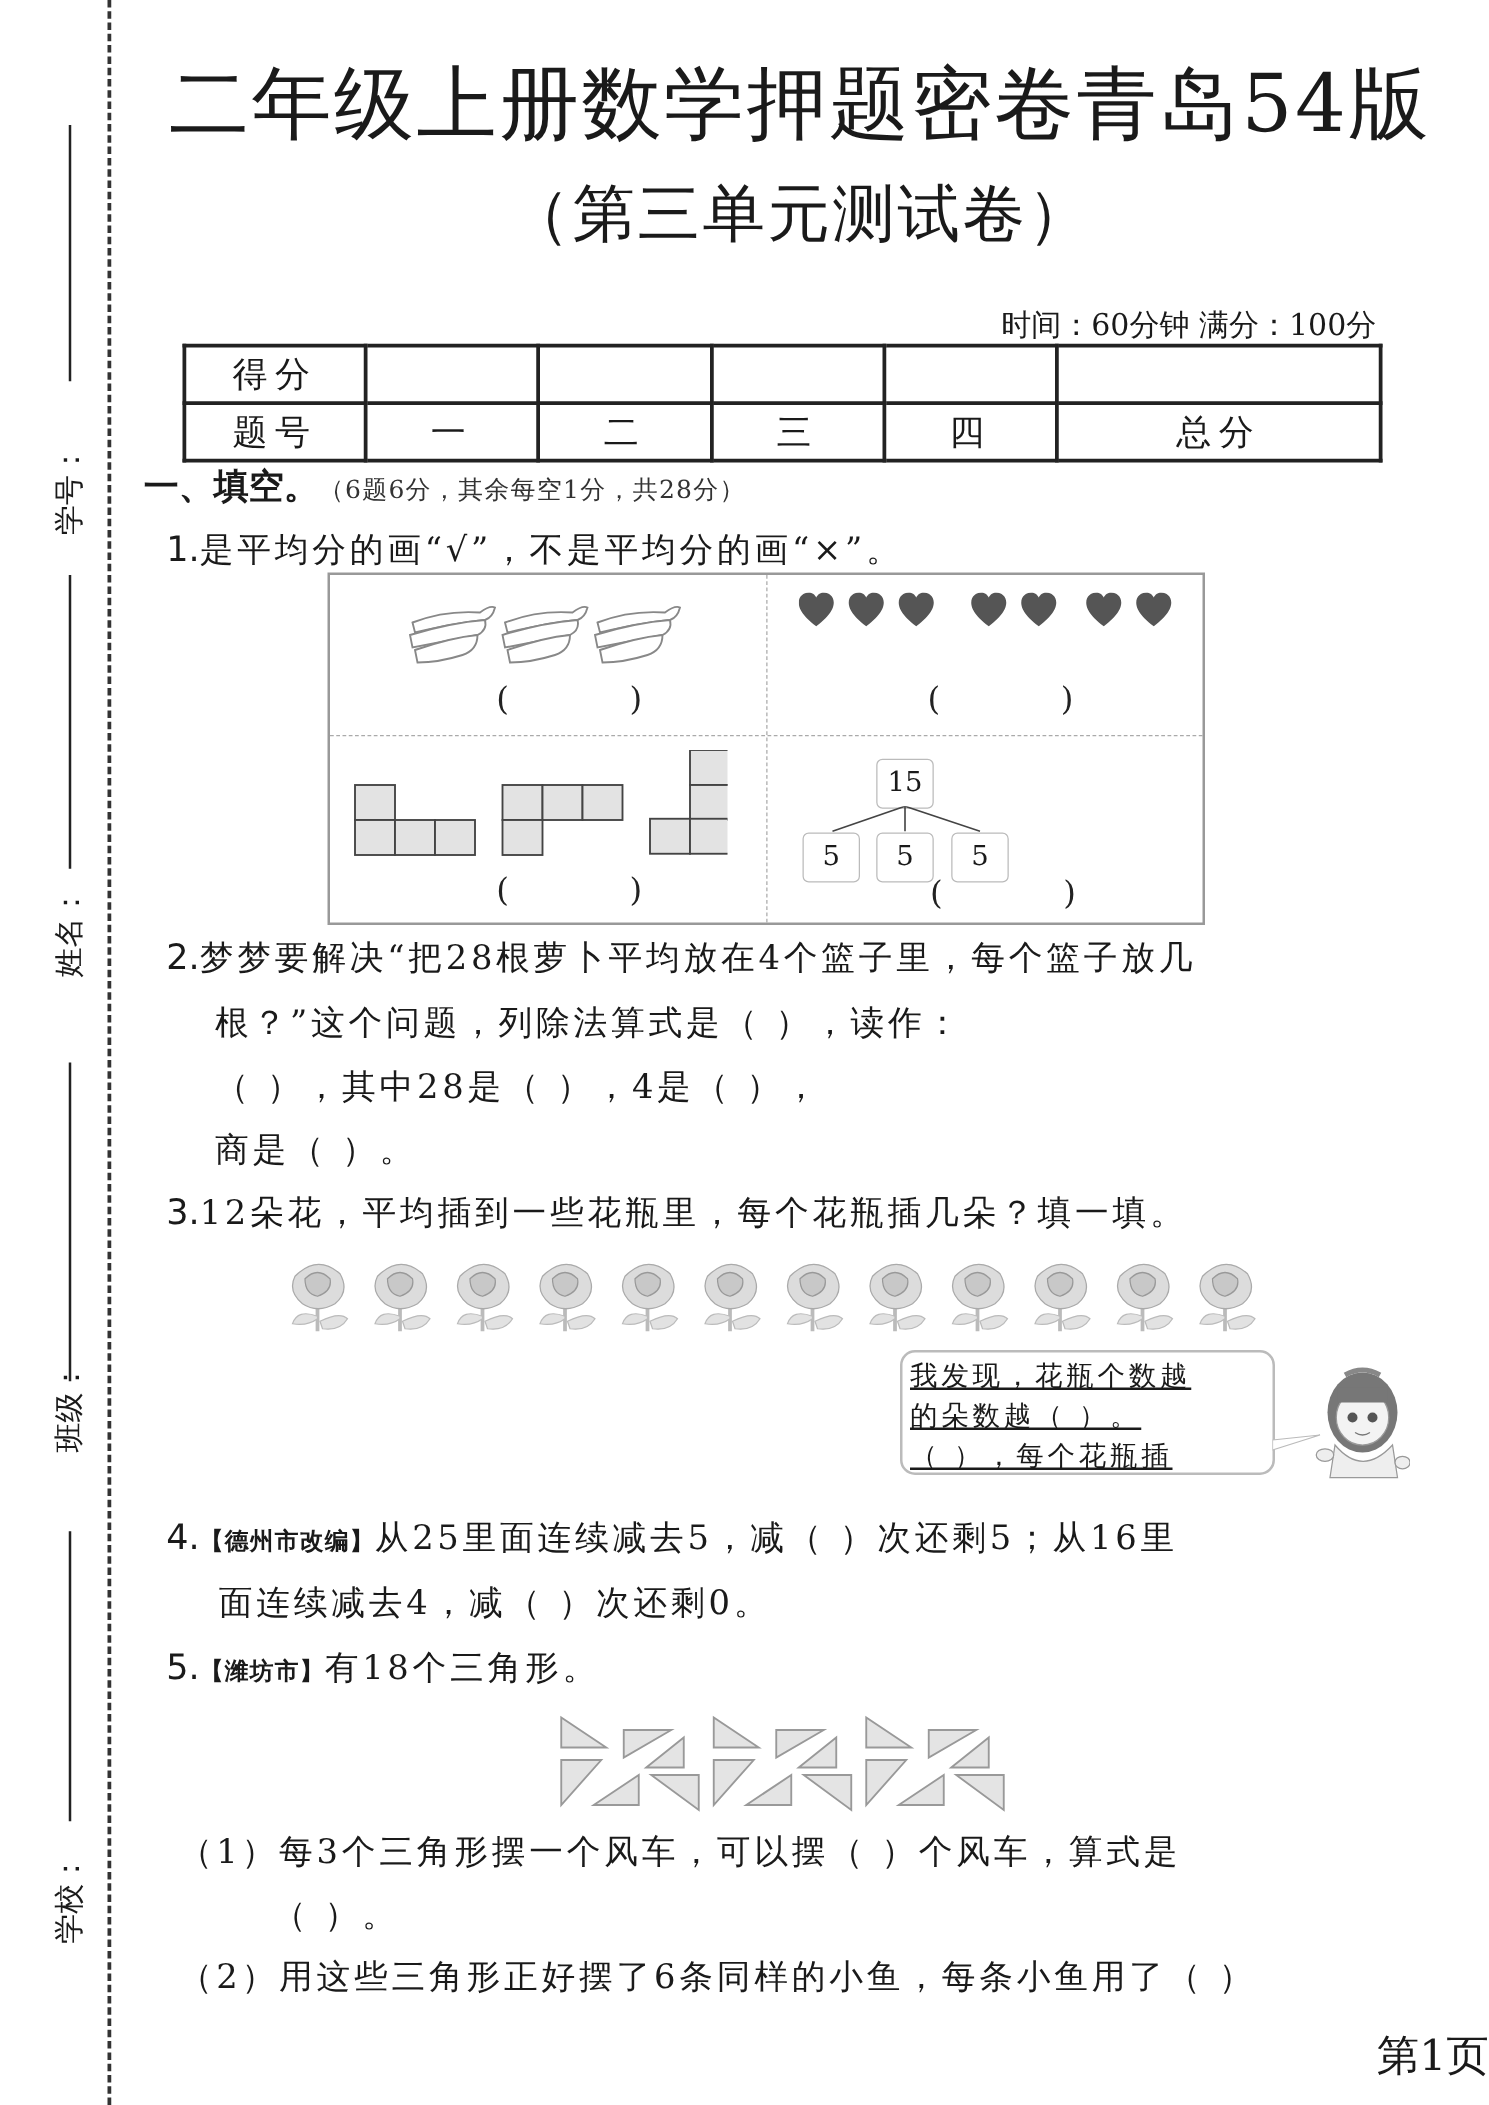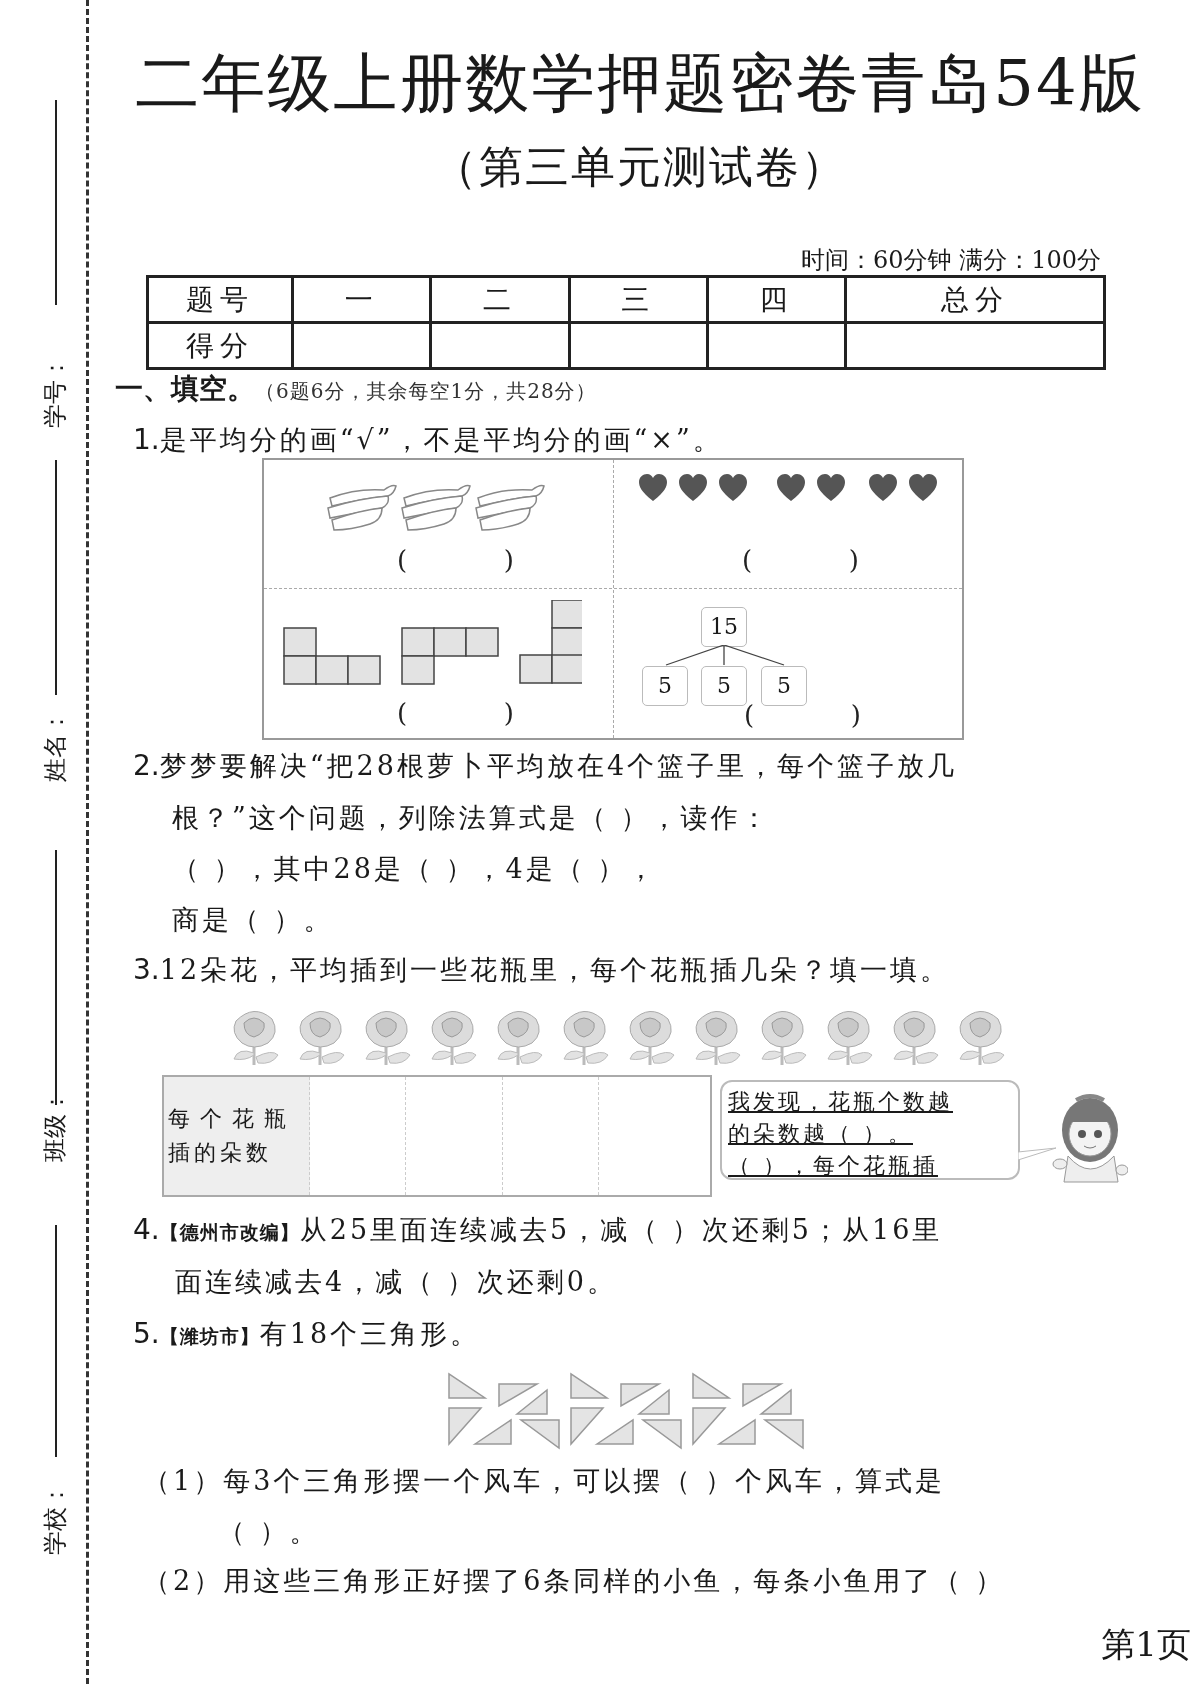--- a/index.html
+++ b/index.html
@@ -11,21 +11,21 @@
                border-left: 3px dashed #333; }
   .margin-field { position: absolute; left: 0; width: 80px; }
   .margin-field .uline { position: absolute; left: 55px; width: 0; border-left: 2px solid #222; }
   .margin-field .mlabel { position: absolute; left: 20px; width: 70px; height: 30px;
       transform: rotate(-90deg); transform-origin: center center; font-size: 24px;
       font-family: "DejaVu Sans", sans-serif; text-align: center; white-space: nowrap; line-height: 30px; }
 
   .title { position: absolute; left: 120px; width: 1040px; top: 40px; text-align: center;
            font-size: 64px; letter-spacing: 2px; font-family: "DejaVu Serif", serif; font-weight: normal; }
   .subtitle { position: absolute; left: 120px; width: 1040px; top: 138px; text-align: center;
-              font-size: 44px; letter-spacing: 2px; }
+              font-size: 50px; letter-spacing: 2px; }
   .meta { position: absolute; right: 90px; top: 244px; font-size: 24px; }
 
   table.score { position: absolute; left: 146px; top: 275px; width: 960px; border-collapse: collapse;
                 font-family: "DejaVu Sans", sans-serif; }
   table.score td { border: 3px solid #222; height: 41px; text-align: center; font-size: 28px; letter-spacing: 6px; }
 
   .section-head { position: absolute; left: 115px; top: 370px; font-size: 26px; }
   .section-head b { font-family: Liberation Serif, serif; font-weight: bold; font-size: 28px; }
   .section-head span.note { font-size: 20px; letter-spacing: 1px; color: #333; }
 
@@ -71,34 +71,34 @@
   <div class="mlabel" style="top:280px;">学校：</div>
 </div>
 
 <div class="title">二年级上册数学押题密卷青岛54版</div>
 <div class="subtitle">（第三单元测试卷）</div>
 <div class="meta">时间：60分钟  满分：100分</div>
 
 <table class="score">
   <tbody>
       <tr>
+    <td>得分</td>
+    <td></td>
+    <td></td>
+    <td></td>
+    <td></td>
+    <td></td>
+  </tr>
+  <tr>
     <td style="width:140px">题号</td>
     <td>一</td>
     <td>二</td>
     <td>三</td>
     <td>四</td>
     <td>总分</td>
-  </tr>
-  <tr>
-    <td>得分</td>
-    <td></td>
-    <td></td>
-    <td></td>
-    <td></td>
-    <td></td>
   </tr>
 </tbody>
   </table>
 
 <div class="section-head">
   <b>一、填空。</b><span class="note">（6题6分，其余每空1分，共28分）</span>
 </div>
 
 <div class="q" style="left:133px;top:422px;">
   <span class="qnum">1.</span><span>是平均分的画“√”，不是平均分的画“×”。</span>
@@ -206,30 +206,20 @@
     <use href="#rose" x="396"></use>
     <use href="#rose" x="462"></use>
   <use href="#rose" x="528"></use>
     <use href="#rose" x="594"></use>
     <use href="#rose" x="660"></use>
     <use href="#rose" x="726"></use>
 </svg>
 
 <table class="q3table">
   <tbody>
-  <tr>
-    <td class="hd" style="line-height:34px;">
-          <div style="letter-spacing:10px">每个花瓶</div>
-          <div>插的朵数</div>
-        </td>
-    <td></td>
-    <td></td>
-    <td></td>
-    <td></td>
-  </tr>
 </tbody>
   </table>
 
 <div class="bubble">
   <div>我发现，花瓶个数越</div>
   <div>的朵数越（       ）。</div>
   <div>（       ），每个花瓶插</div>
 </div>
 <svg style="position:absolute;left:1018px;top:1090px;" width="110" height="95" viewBox="0 0 110 95">
   <path d="M0 62 L38 58 L0 70 Z" fill="#fff" stroke="#bbb"></path>

